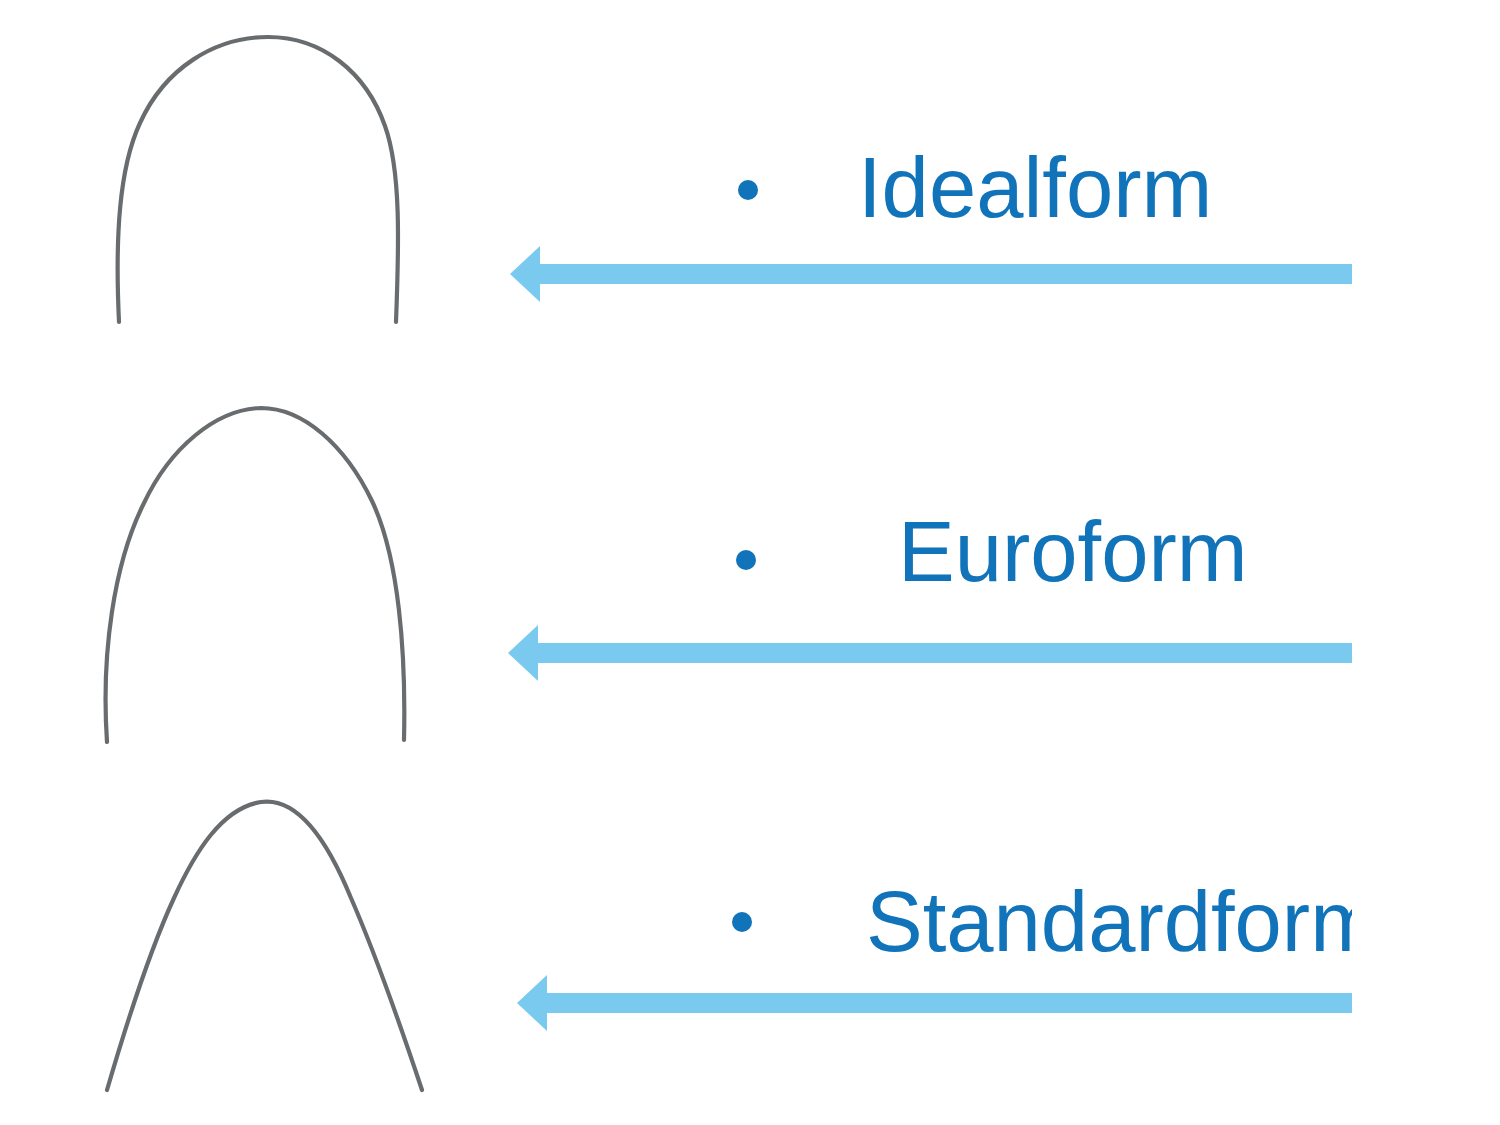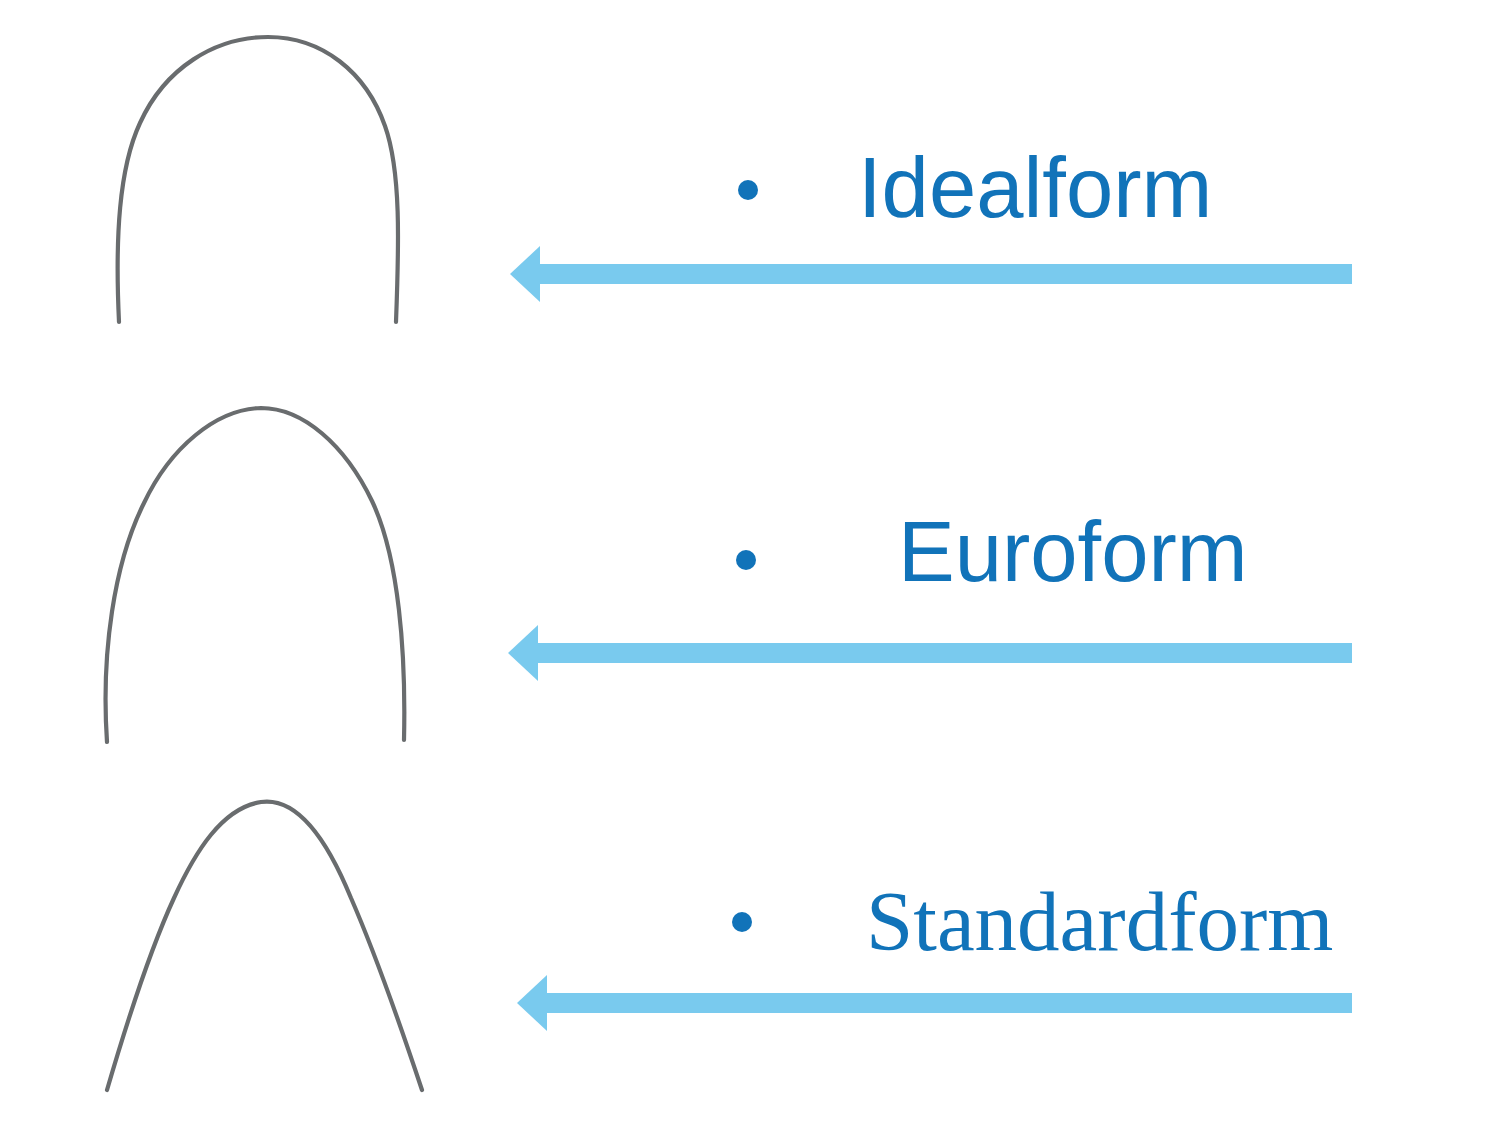--- a/index.html
+++ b/index.html
@@ -76,20 +76,20 @@
       <polygon class="arrow-shape" points="0,29 30,1 30,57"></polygon>
       <rect class="arrow-shape" x="27" y="19" width="965" height="20"></rect>
     </svg>
   </div>
 
   <div>
     <svg class="wire-svg" style="left:98px; top:790px;" width="332" height="308" viewBox="0 0 332 308">
       <path class="wire-path" d="M9,300 C28,235 52,160 76,108 C97,62 124,18 163,12 C198,7 228,47 253,108 C277,163 303,237 324,300"></path>
     </svg>
     <span class="bullet" style="left:732px; top:912px;"></span>
-    <div class="label" style="left:866px; top:879px;font-family:Liberation Serif, serif;">Standardform</div>
+    <div class="label" style="left:866px; top:879px;">Standardform</div>
     <svg class="arrow-svg" style="left:517px; top:974px;" width="983" height="58" viewBox="0 0 983 58">
       <polygon class="arrow-shape" points="0,29 30,1 30,57"></polygon>
       <rect class="arrow-shape" x="27" y="19" width="956" height="20"></rect>
     </svg>
   </div>
 
 </div>
 
 </body></html>

